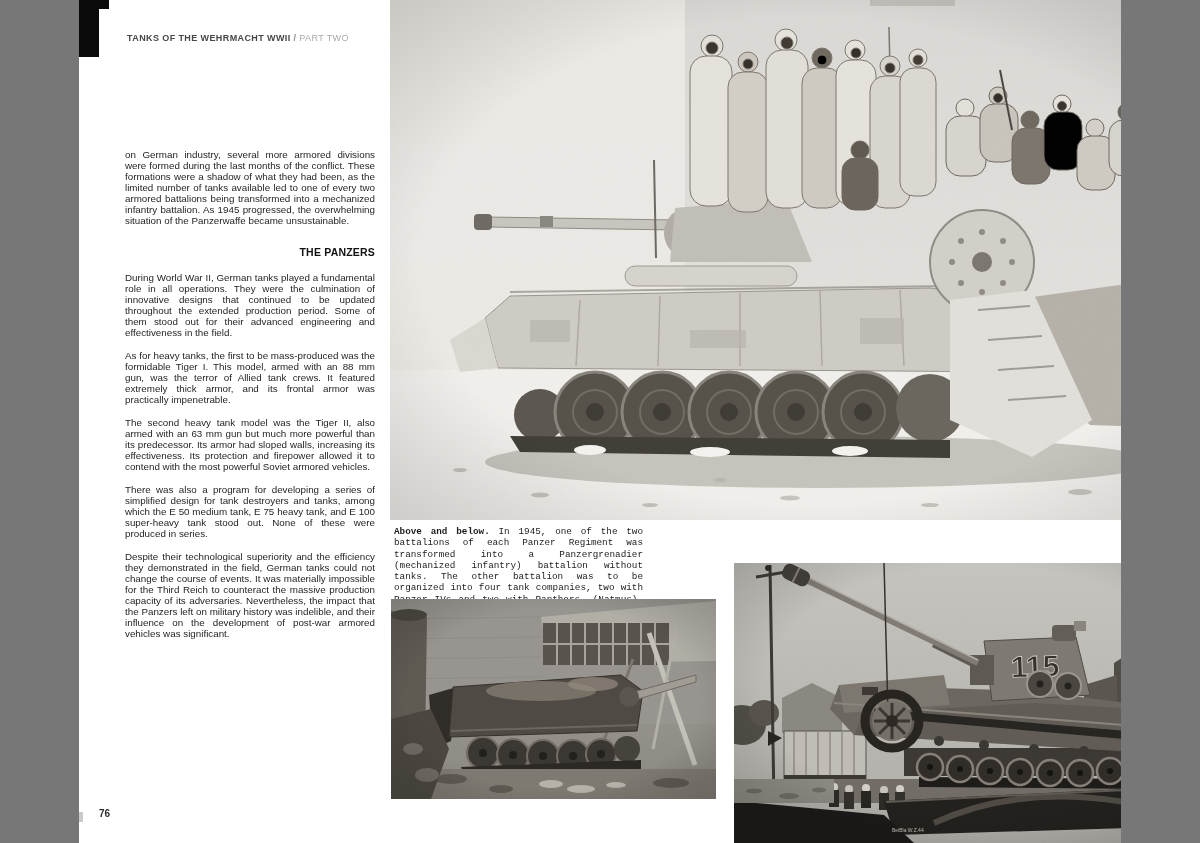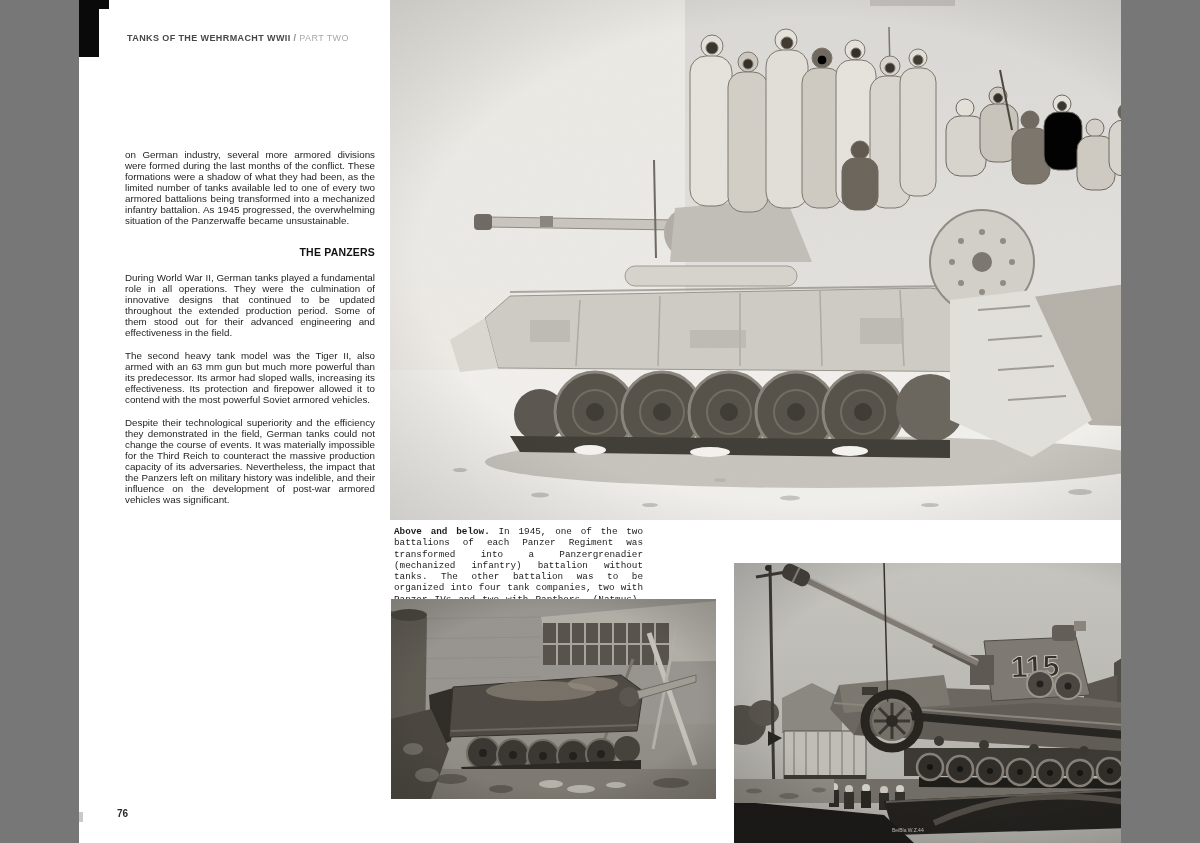--- a/index.html
+++ b/index.html
@@ -25,21 +25,21 @@
     position:absolute;left:46px;top:149px;width:250px;
     font-size:9.8px;line-height:11px;color:#1e1e20;text-align:justify;
   }
   .text-col p{margin:0 0 12px 0;}
   .text-col h2{
     font-size:10.5px;font-weight:bold;color:#111;
     margin:21px 0 14px 0;letter-spacing:.2px;text-align:right;
   }
 
   .pageno{position:absolute;font-size:10px;font-weight:bold;color:#2b2b2b;}
-  .pageno.left{left:38px;top:808px;}
+  .pageno.left{left:20px;top:808px;}
   .pageno.right{left:1161px;top:808px;}
 
   .caption{
     font-family:Liberation Mono, monospace;
     font-size:9.3px;color:#1c1c1e;
   }
   .caption .lead{font-weight:bold;}
   .caption.mid{
     position:absolute;left:315px;top:526px;width:249px;
     line-height:11.3px;text-align:justify;
@@ -67,21 +67,23 @@
   <div class="running-head">
     <span class="bold">TANKS OF THE WEHRMACHT WWII</span>
     <span class="sep">/</span>
     <span class="light">PART TWO</span>
   </div>
 
   <div class="text-col">
     <p>on German industry, several more armored divisions were formed during the last months of the conflict. These formations were a shadow of what they had been, as the limited number of tanks available led to one of every two armored battalions being transformed into a mechanized infantry battalion. As 1945 progressed, the overwhelming situation of the Panzerwaffe became unsustainable.</p>
     <h2>THE PANZERS</h2>
     <p>During World War II, German tanks played a fundamental role in all operations. They were the culmination of innovative designs that continued to be updated throughout the extended production period. Some of them stood out for their advanced engineering and effectiveness in the field.</p>
+    <p>As for heavy tanks, the first to be mass-produced was the formidable Tiger I. This model, armed with an 88 mm gun, was the terror of Allied tank crews. It featured extremely thick armor, and its frontal armor was practically impenetrable.</p>
     <p>The second heavy tank model was the Tiger II, also armed with an 63 mm gun but much more powerful than its predecessor. Its armor had sloped walls, increasing its effectiveness. Its protection and firepower allowed it to contend with the most powerful Soviet armored vehicles.</p>
+    <p>There was also a program for developing a series of simplified design for tank destroyers and tanks, among which the E 50 medium tank, E 75 heavy tank, and E 100 super-heavy tank stood out. None of these were produced in series.</p>
     <p>Despite their technological superiority and the efficiency they demonstrated in the field, German tanks could not change the course of events. It was materially impossible for the Third Reich to counteract the massive production capacity of its adversaries. Nevertheless, the impact that the Panzers left on military history was indelible, and their influence on the development of post-war armored vehicles was significant.</p>
   </div>
 
   <div class="photo photo-top">
     <svg viewBox="0 0 841 520" preserveAspectRatio="none" aria-label="photo">
       <defs>
         <linearGradient id="t_sky" x1="0" y1="0" x2="0" y2="1">
           <stop offset="0" stop-color="#dbd9d5"></stop>
             <stop offset="1" stop-color="#e9e7e3"></stop>
         </linearGradient>

